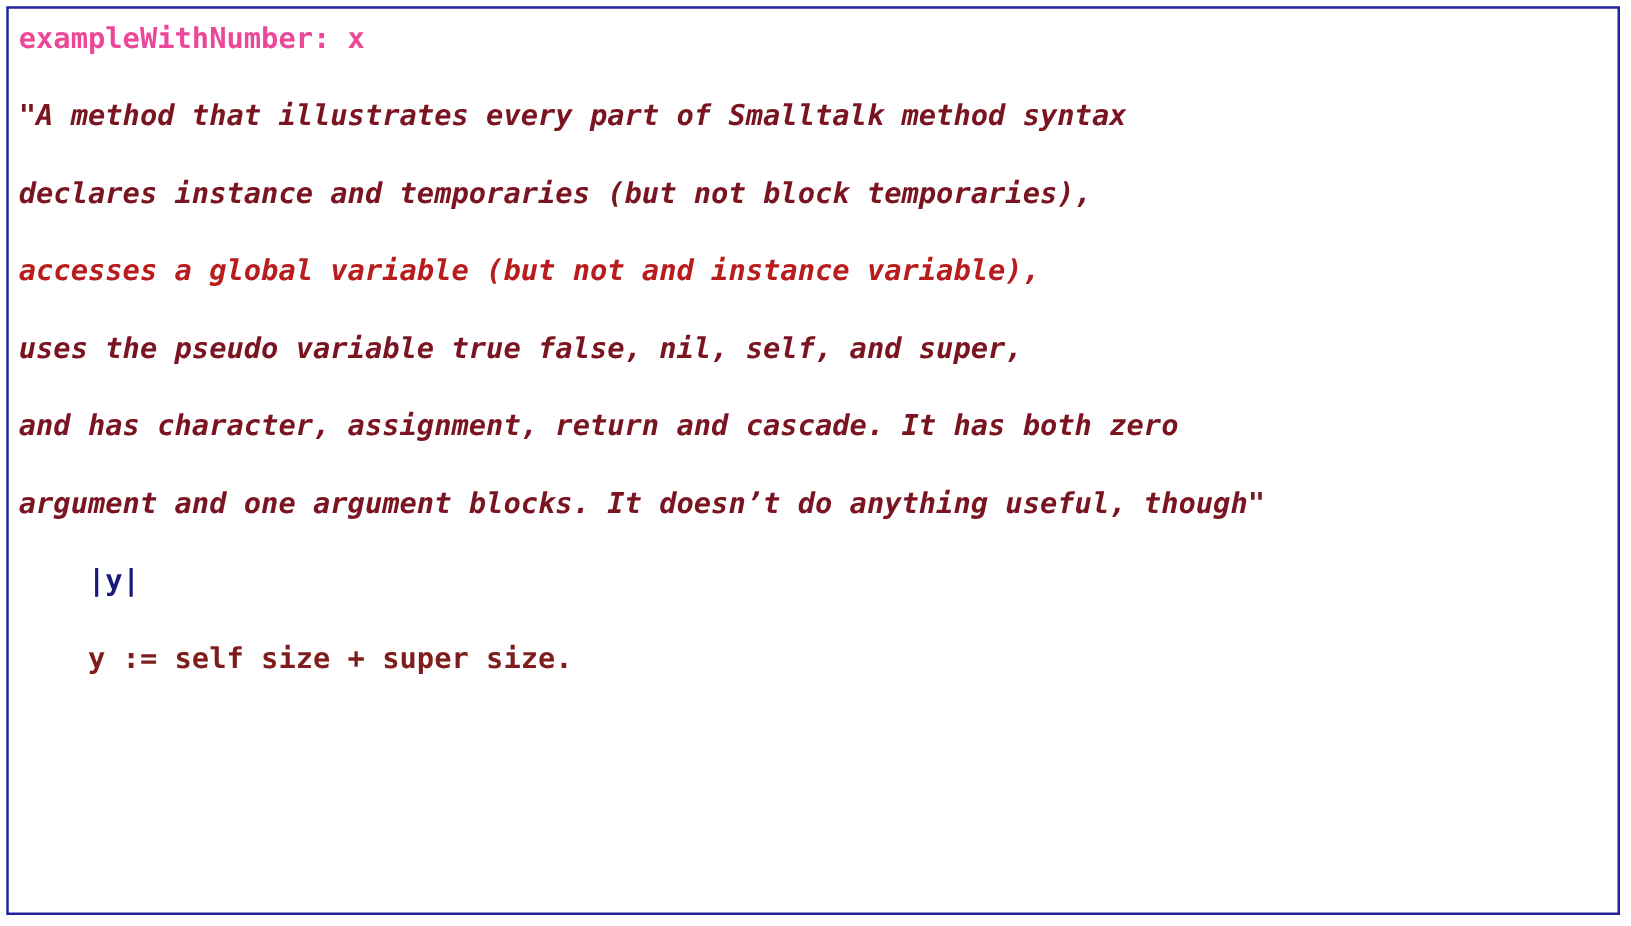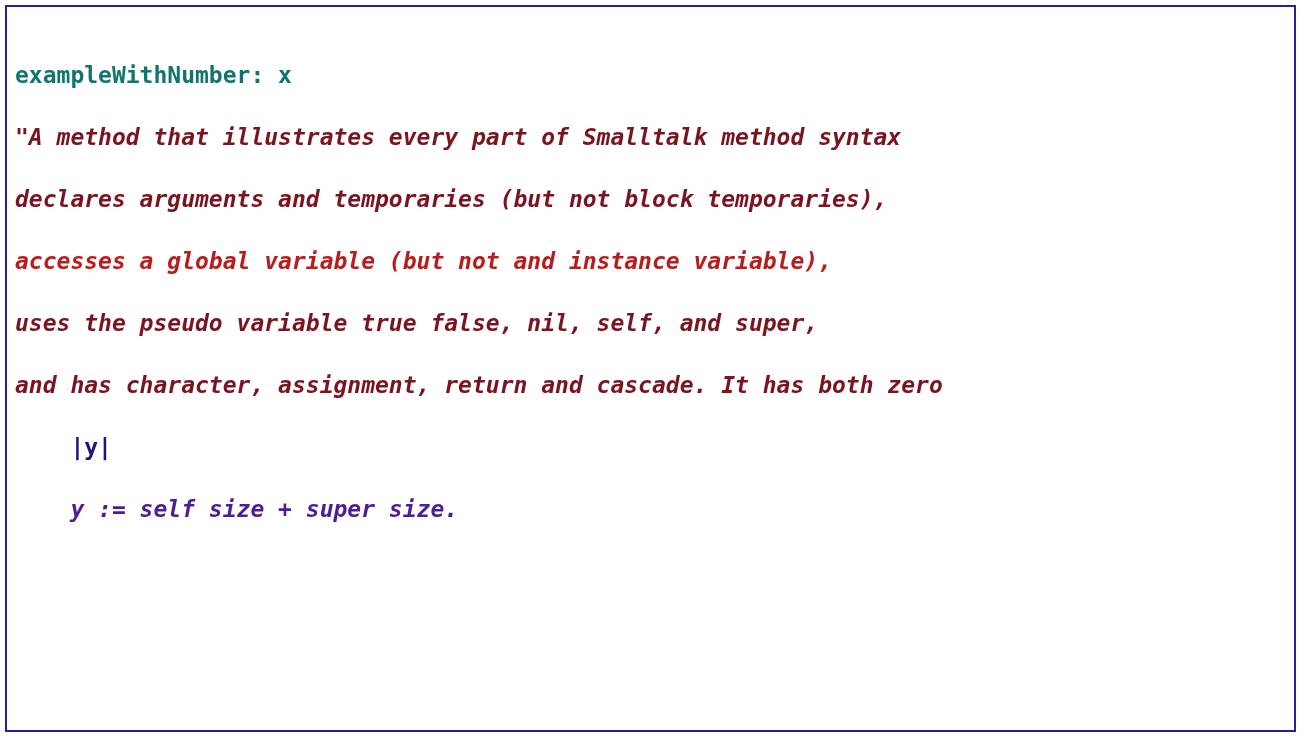--- a/index.html
+++ b/index.html
@@ -61,27 +61,28 @@
   .tok-code {
     color: #191978;
     font-weight: bold;
     font-style: normal;
   }
 </style>
 </head>
 <body>
 
 <div id="code-figure" style="border-color: rgb(34, 34, 160); background: rgb(255, 255, 255);">
-  <pre id="code-listing"><span class="code-line tok-selector" style="color: #0f766e; margin-top: 44px;">exampleWithNumber: x</span>
+  <pre id="code-listing"><span class="code-line tok-selector" style="color: #ec4899;">exampleWithNumber: x</span>
 <span class="code-line tok-comment" style="color: rgb(122, 20, 32);">"A method that illustrates every part of Smalltalk method syntax</span>
-<span class="code-line tok-comment" style="color: rgb(122, 20, 32);">declares arguments and temporaries (but not block temporaries),</span>
+<span class="code-line tok-comment" style="color: rgb(122, 20, 32);">declares instance and temporaries (but not block temporaries),</span>
 <span class="code-line tok-comment" style="color: #b91c1c;">accesses a global variable (but not and instance variable),</span>
 <span class="code-line tok-comment" style="color: rgb(122, 20, 32);">uses the pseudo variable true false, nil, self, and super,</span>
 <span class="code-line tok-comment" style="color: rgb(122, 20, 32);">and has character, assignment, return and cascade. It has both zero</span>
+<span class="code-line tok-comment" style="color: rgb(122, 20, 32);">argument and one argument blocks. It doesn’t do anything useful, though"</span>
 <span class="code-line tok-code" style="color: rgb(25, 25, 120);">    |y|</span>
-<span class="code-line tok-code" style="color: #4c1d95; font-style: italic;">    y := self size + super size.</span>
+<span class="code-line tok-code" style="color: #7f1d1d;">    y := self size + super size.</span>
 
 
 
 
 
 </pre>
 </div>
 
 </body></html>

